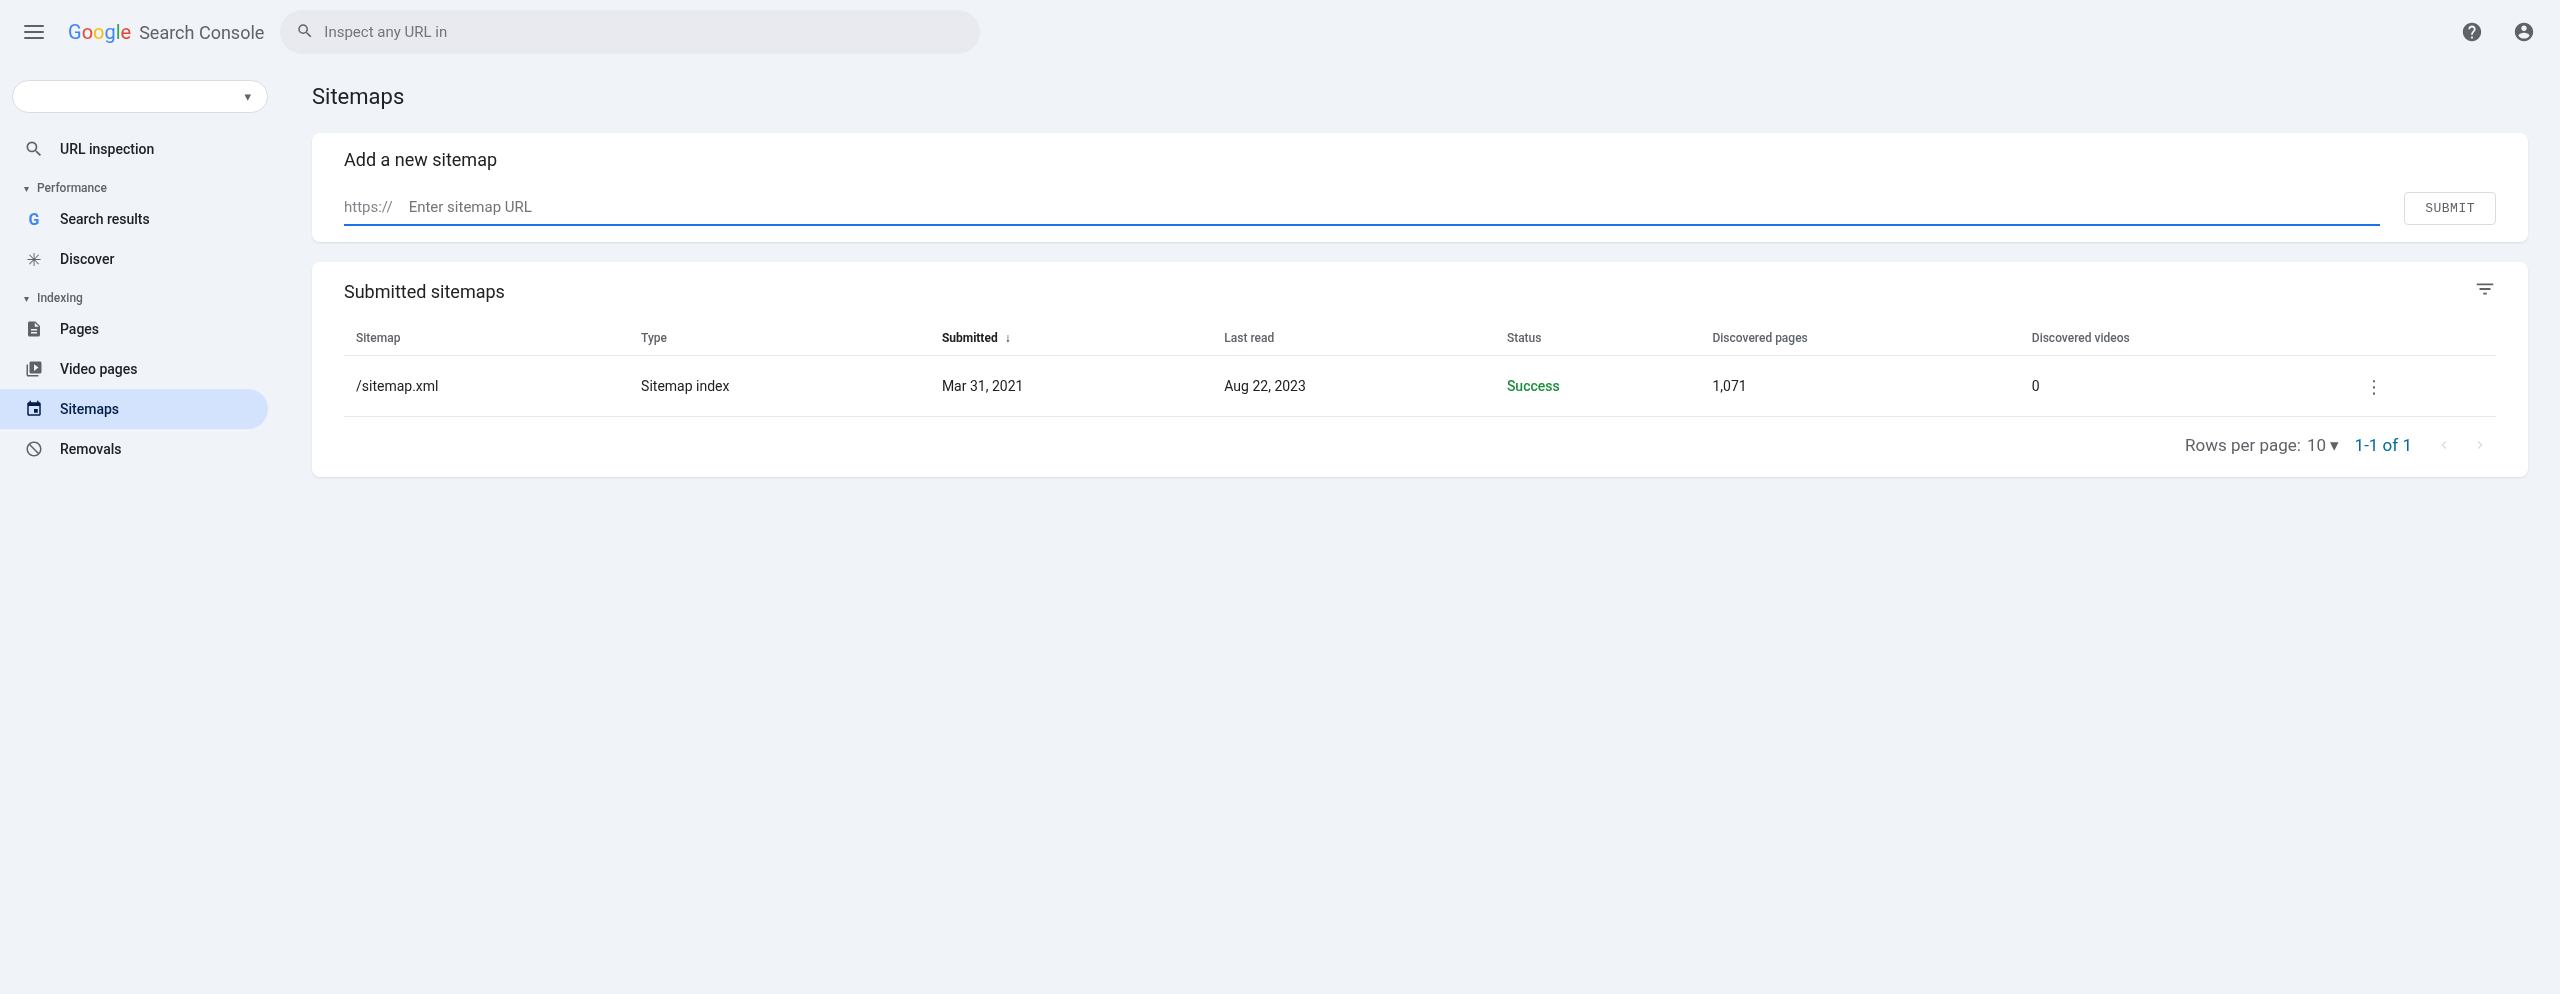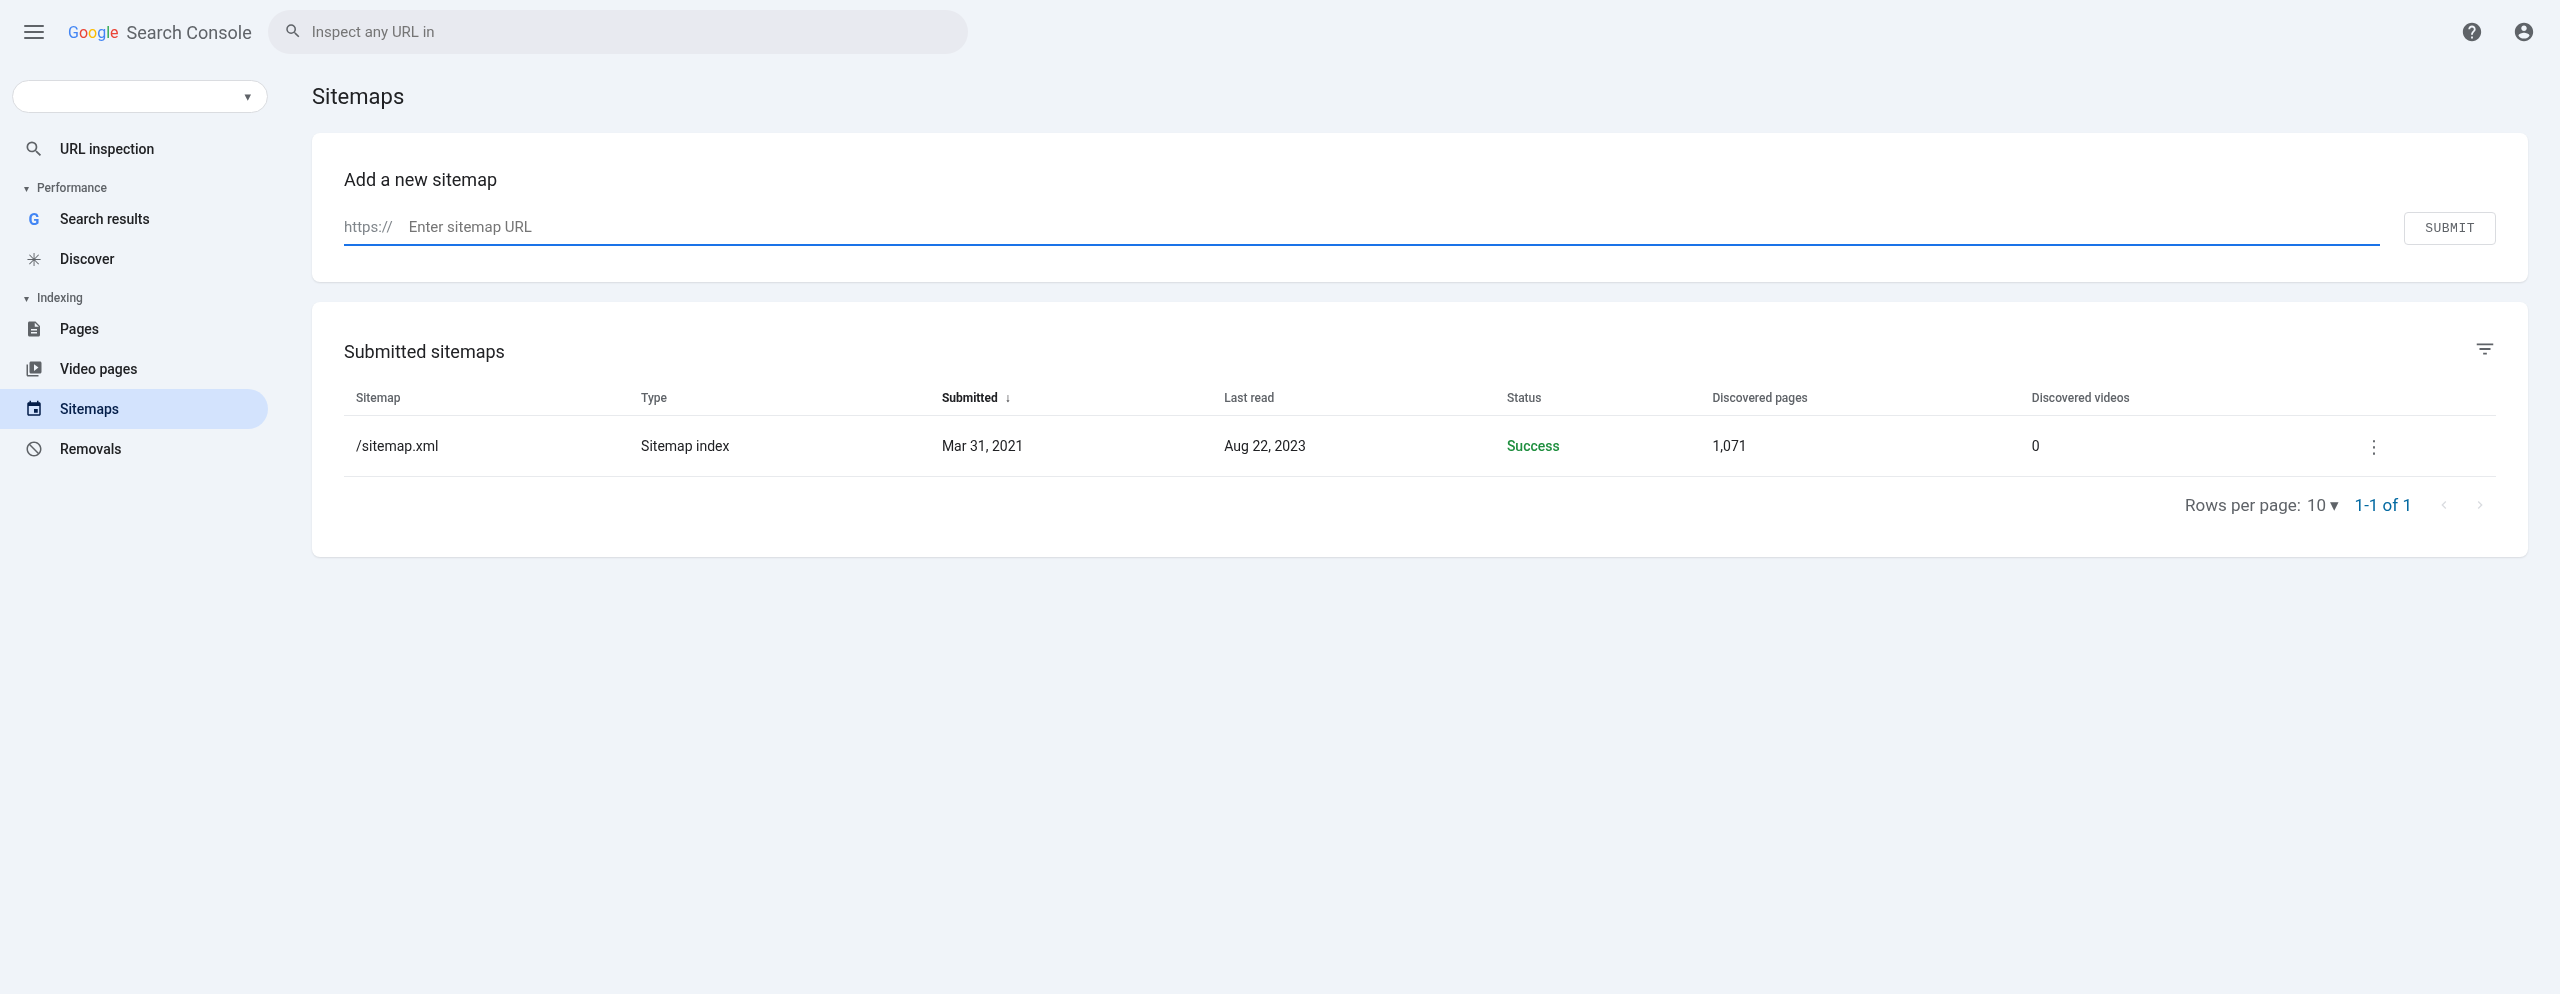--- a/index.html
+++ b/index.html
@@ -30,21 +30,21 @@
     }
     .menu-icon span {
       display: block; width: 20px; height: 2px; background: #5f6368; border-radius: 1px;
     }
     .logo {
       display: flex; align-items: center; gap: 8px;
       font-size: 18px; font-weight: 400; color: #5f6368;
       white-space: nowrap;
     }
     .logo-google {
-      font-size: 16px; font-weight: 400;
+      font-size: 20px; font-weight: 400;
     }
     .logo-g { color: #4285f4; }
     .logo-o1 { color: #ea4335; }
     .logo-o2 { color: #fbbc04; }
     .logo-g2 { color: #4285f4; }
     .logo-l { color: #34a853; }
     .logo-e { color: #ea4335; }
 
     .search-bar {
       flex: 1;
@@ -143,21 +143,21 @@
     }
     .page-title {
       font-size: 22px; font-weight: 400; color: #202124;
       margin-bottom: 24px;
     }
 
     
     .card {
       background: #fff;
       border-radius: 8px;
-      padding: 36px 32px;
+      padding: 16px 32px;
       margin-bottom: 20px;
       box-shadow: 0 1px 2px rgba(0,0,0,0.1);
     }
 
     .card-title {
       font-size: 18px; font-weight: 400; color: #202124;
       margin-bottom: 20px;
     }
 
     

